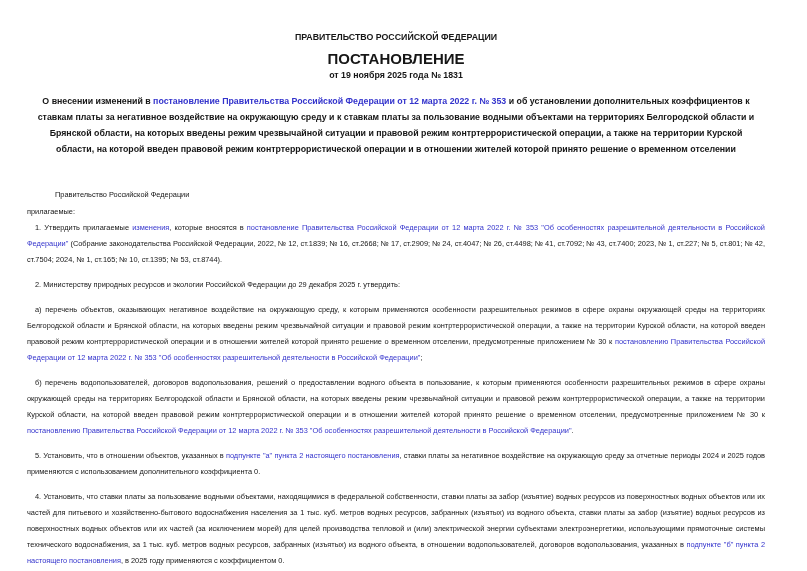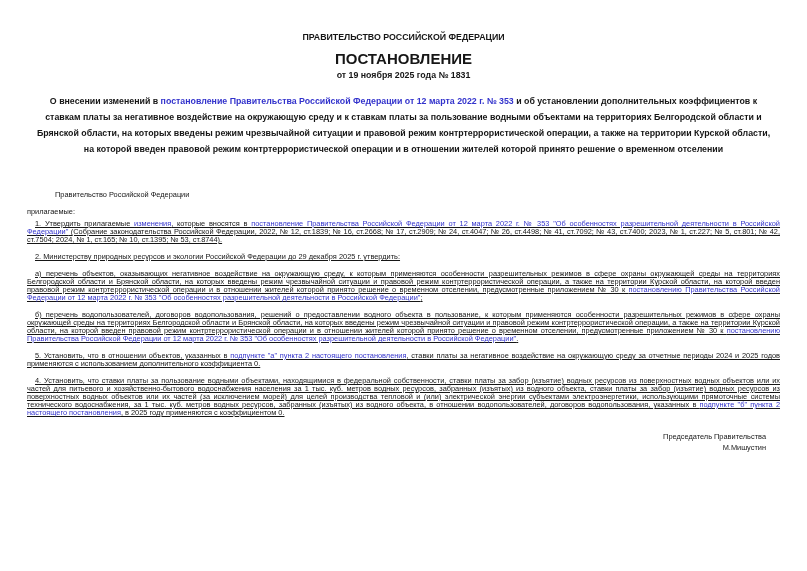--- a/index.html
+++ b/index.html
@@ -5,21 +5,21 @@
   * { margin: 0; padding: 0; box-sizing: border-box; }
   html, body {
     width: 807px; height: 571px;
     background: #ffffff;
     font-family: "Liberation Sans", sans-serif;
     color: #161616;
     overflow: hidden;
   }
   .page {
     width: 807px; height: 426px;
-    padding: 33px 27px 0 27px;
+    padding: 33px 42px 0 27px;
     border-radius: 9px;
   }
   .doc-header { text-align: center; font-weight: bold; }
   .h-org  { font-size: 8.8px; line-height: 9px; margin-bottom: 12px; }
   .h-type { font-size: 15px; line-height: 9px; margin-bottom: 8px; }
   .h-date { font-size: 8.8px; line-height: 9px; }
   .doc-title {
     margin-top: 13px;
     font-size: 8.8px;
     font-weight: bold;
@@ -34,25 +34,24 @@
     text-indent: 28px;
     margin-bottom: 6px;
   }
   .resolves {
     font-size: 7.4px;
     line-height: 10.5px;
     margin-bottom: 3px;
   }
   .para {
     font-size: 7.4px;
-    line-height: 8px;
+    line-height: 16px;
     text-align: justify;
     text-indent: 8px;
     margin-bottom: 9px;
-    text-decoration: underline;
   }
   .doc-link { color: var(--link-color, #3333cc); cursor: pointer; }
   .signature {
     margin-top: 15px;
     margin-left: auto;
     width: 200px;
     margin-right: 14px;
     text-align: right;
     font-size: 7.4px;
     line-height: 10.5px;

